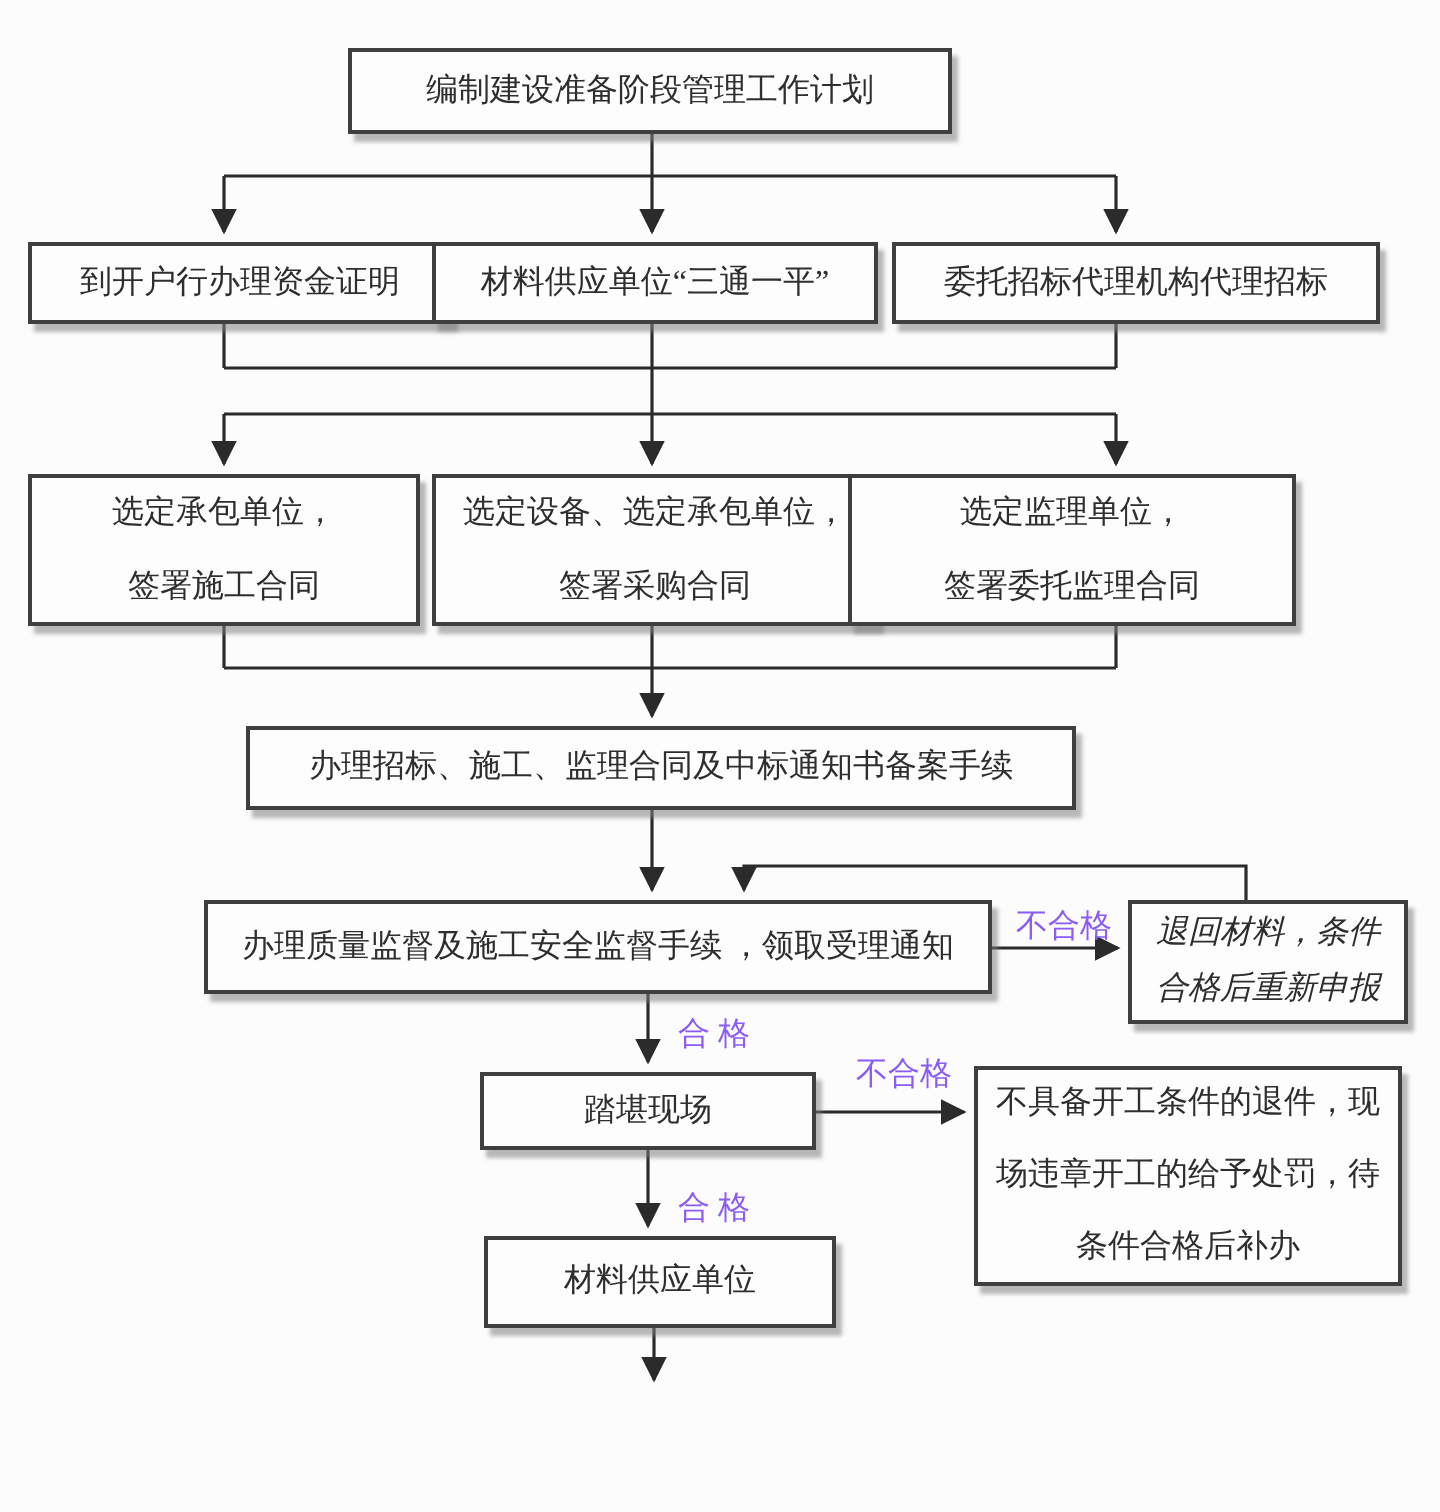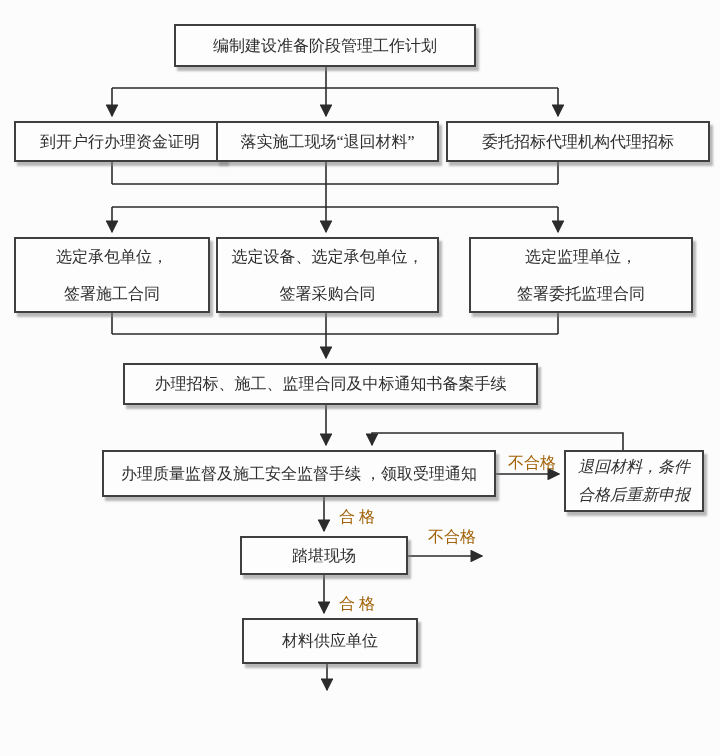--- a/index.html
+++ b/index.html
@@ -26,21 +26,21 @@
     line-height:24px;
     color:#2e2e2e;
     padding:0 4px;
   }
   .lh37 .txt{line-height:37px;}
   .lh36 .txt{line-height:36px;}
   .lh28 .txt{line-height:28px;font-style:italic;}
   .lbl{
     position:absolute;
     font-size:16px;
-    color:#a16207;
+    color:#8b5cf6;
     white-space:nowrap;
   }
 </style>
 </head>
 <body>
 
 <div id="stage">
 
   <svg id="wires" viewBox="0 0 720 756" xmlns="http://www.w3.org/2000/svg">
     <defs>
@@ -88,54 +88,59 @@
   </svg>
 
   <div class="box" style="left:174px;top:24px;width:302px;height:43px">
     <span class="txt">编制建设准备阶段管理工作计划</span>
   </div>
 
   <div class="box" style="left:14px;top:121px;width:212px;height:41px">
     <span class="txt">到开户行办理资金证明</span>
   </div>
   <div class="box" style="left:216px;top:121px;width:223px;height:41px">
-    <span class="txt">落实施工现场“退回材料”</span>
+    <span class="txt">材料供应单位“三通一平”</span>
   </div>
-  <div class="box" style="left:446px;top:121px;width:264px;height:41px">
+  <div class="box" style="left:446px;top:121px;width:244px;height:41px">
     <span class="txt">委托招标代理机构代理招标</span>
   </div>
 
   <div class="box lh37" style="left:14px;top:237px;width:196px;height:76px">
     <span class="txt">选定承包单位，
 签署施工合同</span>
   </div>
   <div class="box lh37" style="left:216px;top:237px;width:223px;height:76px">
     <span class="txt">选定设备、选定承包单位，
 签署采购合同</span>
   </div>
-  <div class="box lh37" style="left:469px;top:237px;width:224px;height:76px">
+  <div class="box lh37" style="left:424px;top:237px;width:224px;height:76px">
     <span class="txt">选定监理单位，
 签署委托监理合同</span>
   </div>
 
   <div class="box" style="left:123px;top:363px;width:415px;height:42px">
     <span class="txt">办理招标、施工、监理合同及中标通知书备案手续</span>
   </div>
 
   <div class="box" style="left:102px;top:450px;width:394px;height:47px">
     <span class="txt">办理质量监督及施工安全监督手续 ，领取受理通知</span>
   </div>
   <div class="box lh28" style="left:564px;top:450px;width:140px;height:62px">
     <span class="txt">退回材料，条件
 合格后重新申报</span>
   </div>
 
   <div class="box" style="left:240px;top:536px;width:168px;height:39px">
     <span class="txt">踏堪现场</span>
   </div>
+  <div class="box lh36" style="left:487px;top:533px;width:214px;height:110px">
+    <span class="txt">不具备开工条件的退件，现
+场违章开工的给予处罚，待
+条件合格后补办</span>
+  </div>
 
   <div class="box" style="left:242px;top:618px;width:176px;height:46px">
     <span class="txt">材料供应单位</span>
   </div>
 
 
   <div class="lbl" style="left:508px;top:453px">不合格</div>
   <div class="lbl" style="left:339px;top:507px">合 格</div>
   <div class="lbl" style="left:428px;top:527px">不合格</div>
   <div class="lbl" style="left:339px;top:594px">合 格</div>

